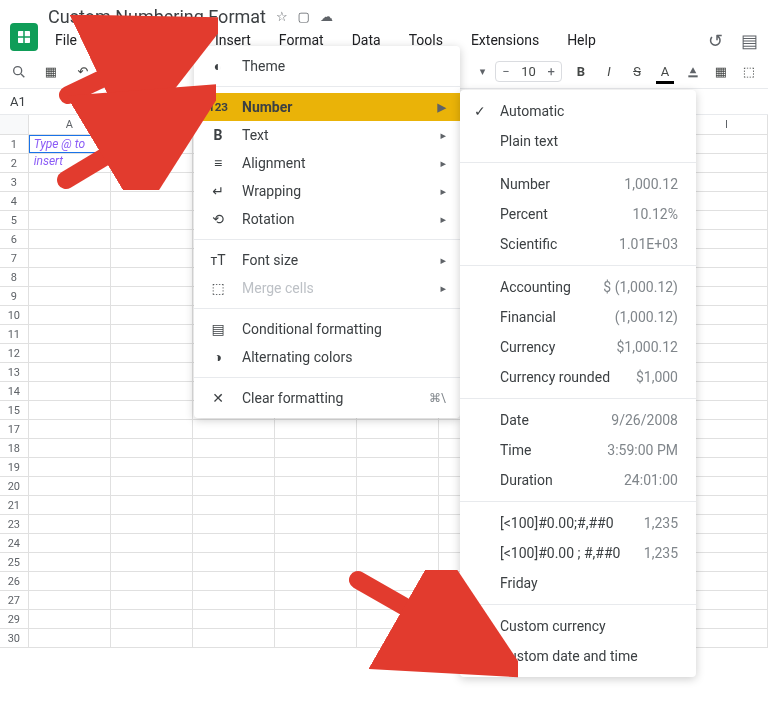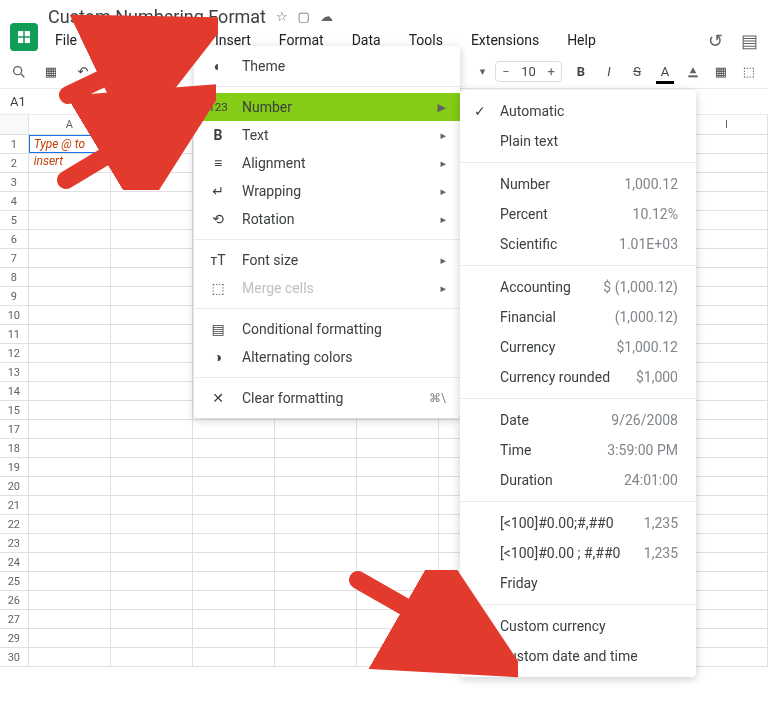--- a/index.html
+++ b/index.html
@@ -38,26 +38,26 @@
   
   .grid { position:relative; }
   .colhead { display:flex; height:20px; border-bottom:1px solid #e0e0e0; }
   .corner { width:32px; border-right:1px solid #e0e0e0; background:#f8f9fa; }
   .col { width:92px; border-right:1px solid #e0e0e0; background:#fff; text-align:center; font-size:11px; color:#5f6368; line-height:20px; }
   .rows { }
   .row { display:flex; height:19px; border-bottom:1px solid #e0e0e0; }
   .rh { width:32px; border-right:1px solid #e0e0e0; background:#fff; text-align:center; font-size:11px; color:#5f6368; line-height:19px; }
   .cell { width:92px; border-right:1px solid #e0e0e0; }
   .cell.sel { border:1.5px solid #1a73e8; position:relative; }
-  .placeholder { color:#c2410c; font-style:italic; font-size:12px; padding-left:4px; line-height:17px; }
+  .placeholder { color:#8b5cf6; font-style:italic; font-size:12px; padding-left:4px; line-height:17px; }
 
   
   .menu { position:absolute; background:#fff; border-radius:4px; box-shadow:0 2px 10px rgba(0,0,0,0.2); z-index:10; padding:6px 0; font-size:14px; color:#3c4043; }
   .menu-item { display:flex; align-items:center; padding:6px 14px; gap:14px; cursor:pointer; position:relative; }
-  .menu-item.hl { background:#84cc16; }
+  .menu-item.hl { background:#eab308;font-weight:bold; }
   .menu-item.disabled { color:#bdc1c6; }
   .menu-item .micon { width:20px; display:inline-flex; justify-content:center; color:#3c4043; }
   .menu-item .label { flex:1; }
   .menu-item .arrow { color:#5f6368; font-size:11px; }
   .menu-item .shortcut { color:#80868b; font-size:12px; }
   .menu hr { border:none; border-top:1px solid #e8eaed; margin:6px 0; }
 
   .format-menu { top:46px; left:194px; width:266px; }
   .number-menu { top:90px; left:460px; width:236px; }
   .num-item { display:flex; align-items:center; padding:7px 18px 7px 40px; cursor:pointer; position:relative; }
@@ -392,32 +392,20 @@
         <div class="cell"></div>
         <div class="cell"></div>
         <div class="cell"></div>
         <div class="cell"></div>
         <div class="cell"></div>
         <div class="cell"></div>
         <div class="cell"></div>
       </div>
       <div class="row">
         <div class="rh">21</div>
-        <div class="cell"></div>
-        <div class="cell"></div>
-        <div class="cell"></div>
-        <div class="cell"></div>
-        <div class="cell"></div>
-        <div class="cell"></div>
-        <div class="cell"></div>
-        <div class="cell"></div>
-        <div class="cell"></div>
-      </div>
-      <div class="row">
-        <div class="rh">22</div>
         <div class="cell"></div>
         <div class="cell"></div>
         <div class="cell"></div>
         <div class="cell"></div>
         <div class="cell"></div>
         <div class="cell"></div>
         <div class="cell"></div>
         <div class="cell"></div>
         <div class="cell"></div>
       </div>

